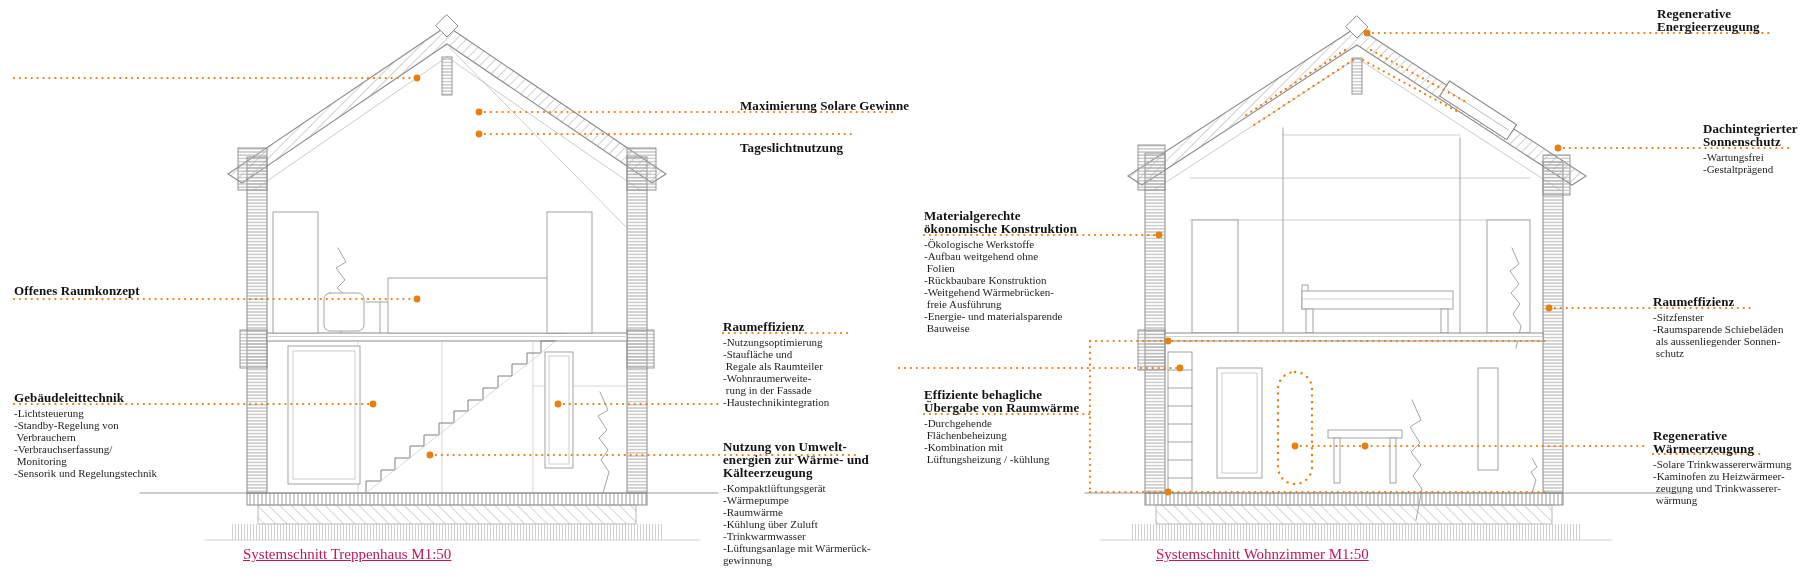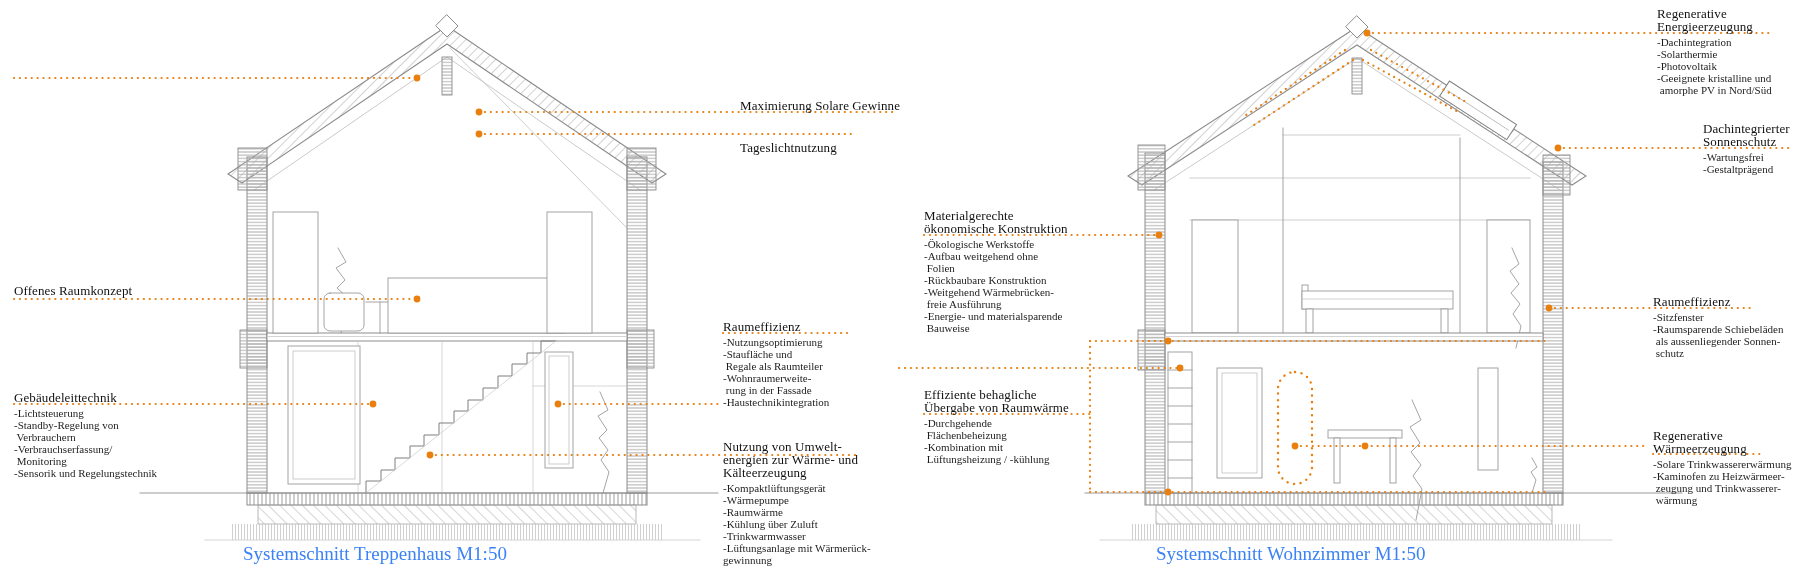--- a/index.html
+++ b/index.html
@@ -1,23 +1,23 @@
 <!DOCTYPE html>
 <html style="--accent-orange: #e87f0e;"><head>
 <meta charset="utf-8">
 <style>
   :root{ --accent-orange:#e87f0e; --line:#8c8c8c; }
   html,body{margin:0;padding:0;background:#ffffff;}
   #stage{position:relative;width:1818px;height:580px;background:#fff;overflow:hidden;
          font-family:"Liberation Serif","DejaVu Serif",serif;color:#161616;}
   #drawing{position:absolute;top:0;left:0;}
   .ann{position:absolute;}
-  .ann-title{font-weight:normal;font-size:13px;line-height:13px;letter-spacing:.1px;color:#111;}
+  .ann-title{font-weight:bold;font-size:13px;line-height:13px;letter-spacing:.1px;color:#111;}
   .ann-items{font-size:11px;line-height:12px;margin-top:3px;white-space:pre;color:#1d1d1d;}
-  .caption{position:absolute;font-size:19px;line-height:16px;color:#3b82f6;}
+  .caption{position:absolute;font-size:15px;line-height:16px;color:#be185d;text-decoration:underline;}
 </style>
 </head>
 <body>
 <div id="stage">
 
 <svg id="drawing" width="1818" height="580" viewBox="0 0 1818 580">
   <defs>
     <pattern id="hatchRoof" width="7" height="7" patternUnits="userSpaceOnUse" patternTransform="rotate(45)">
       <line x1="0" y1="0" x2="0" y2="7" stroke="#a6a6a6" stroke-width="1"></line>
     </pattern>
@@ -244,21 +244,20 @@
         <div>Materialgerechte</div>
         <div>ökonomische Konstruktion</div>
       </div>
   <div class="ann-items"><div>-Ökologische Werkstoffe</div><div>-Aufbau weitgehend ohne</div><div> Folien</div><div>-Rückbaubare Konstruktion</div><div>-Weitgehend Wärmebrücken-</div><div> freie Ausführung</div><div>-Energie- und materialsparende</div><div> Bauweise</div></div>
 </div>
 <div class="ann" style="left:1657px;top:7px;">
   <div class="ann-title">
         <div>Regenerative</div>
         <div>Energieerzeugung</div>
       </div>
-  <div class="ann-items"><div>-Dachintegration</div><div>-Solarthermie</div><div>-Photovoltaik</div><div>-Geeignete kristalline und</div><div> amorphe PV in Nord/Süd</div></div>
 </div>
 <div class="ann" style="left:1703px;top:122px;">
   <div class="ann-title">
         <div>Dachintegrierter</div>
         <div>Sonnenschutz</div>
       </div>
   <div class="ann-items"><div>-Wartungsfrei</div><div>-Gestaltprägend</div></div>
 </div>
 <div class="ann" style="left:1653px;top:295px;">
   <div class="ann-title">

